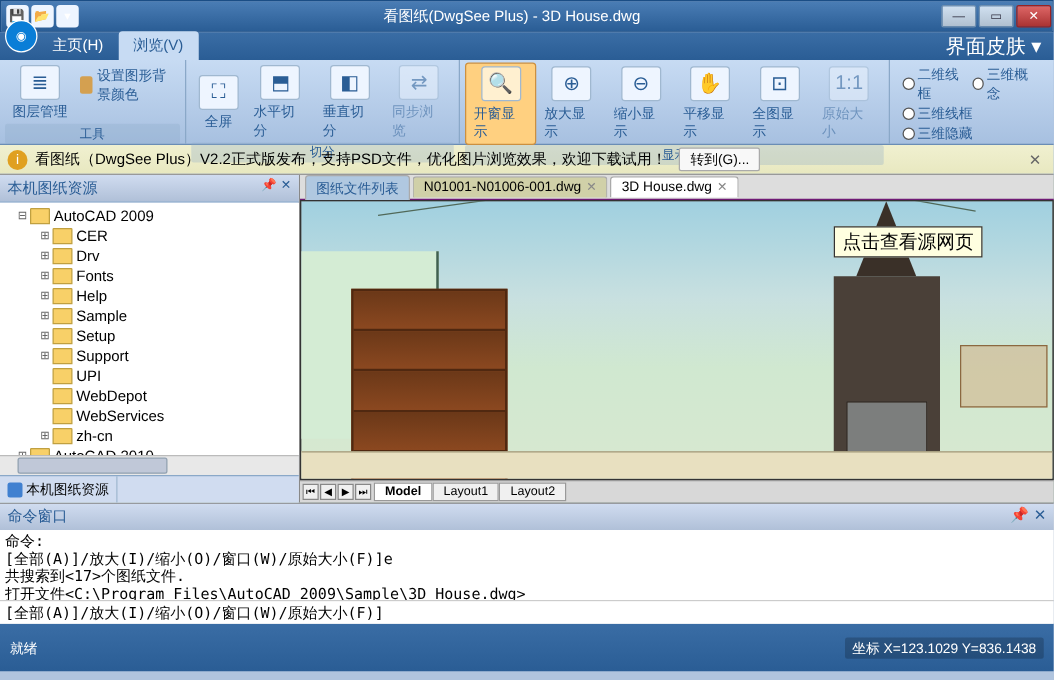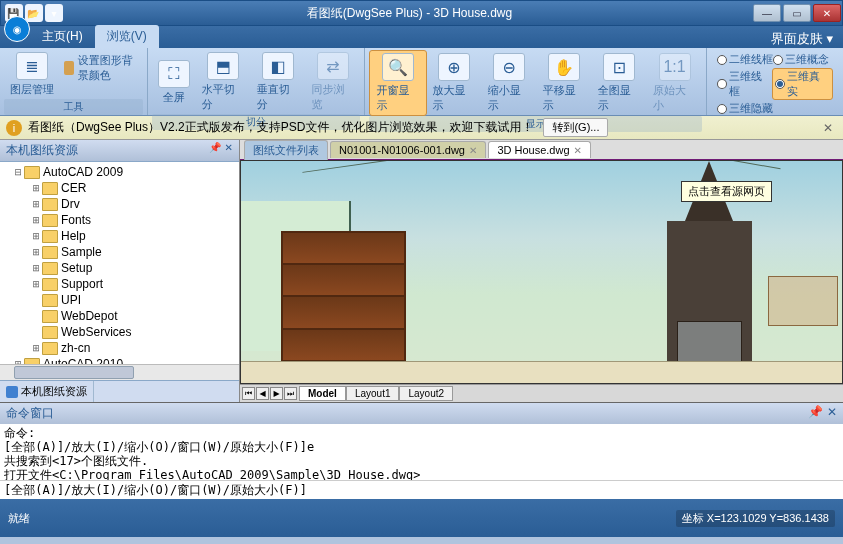--- a/index.html
+++ b/index.html
@@ -10,21 +10,21 @@
 .titlebar .icon-box { width: 18px; height: 18px; background: #eef5ff; border-radius: 3px; display: flex; align-items: center; justify-content: center; font-size: 10px; }
 .titlebar .title-text { flex: 1; text-align: center; }
 .titlebar .win-btns { display: flex; }
 .titlebar .win-btn { width: 28px; height: 18px; margin: 0 1px; background: linear-gradient(#d0e0f0,#b0c0d0); border: 1px solid #7090b0; border-radius: 2px; display:flex; align-items:center; justify-content:center; font-size:10px; color:#334;}
 .titlebar .win-btn.close { background: linear-gradient(#d66,#a33); color:#fff; border-color:#922;}
 
 .menubar { height: 22px; background: linear-gradient(#3a6da5,#2a5d95); display:flex; align-items:flex-end; padding-left: 30px; font-size:12px; position:relative;}
 .menubar .app-icon { position:absolute; left:4px; top:-10px; width:26px; height:26px; background:#0a7ed7; border-radius:50%; border:1px solid #fff; display:flex; align-items:center; justify-content:center; color:#fff; font-size:10px;}
 .menubar .tab { padding: 3px 12px; color:#fff; cursor:pointer; border-radius:3px 3px 0 0;}
 .menubar .tab.active { background:#c7dbf3; color:#2a5d95; }
-.menubar .right-text { margin-left:auto; color:#fff; padding-right:10px; font-size:13px;}
+.menubar .right-text { margin-left:auto; color:#fff; padding-right:10px; font-size:16px;}
 
 .ribbon { height: 68px; background: linear-gradient(#c7dbf3,#a7c0e0); display:flex; border-bottom:1px solid #6a8db5; font-size:11px; color:#2a5d95;}
 .ribbon-group { border-right:1px solid #8aa8c8; display:flex; flex-direction:column; padding:2px 4px;}
 .ribbon-group .group-label { text-align:center; font-size:10px; margin-top:auto; padding:1px 0; background:rgba(138,168,200,0.3); border-radius:2px;}
 .ribbon-big { display:flex; flex-direction:column; align-items:center; justify-content:center; padding:2px 6px; cursor:pointer;}
 .ribbon-big .ribbon-icon { width:32px; height:28px; background:#eef5ff; border:1px solid #a0b8d0; border-radius:3px; margin-bottom:2px; display:flex; align-items:center; justify-content:center; font-size:16px;}
 .ribbon-row { display:flex; }
 .ribbon-top-sub { display:flex; align-items:center; gap:4px; padding:1px 2px;}
 .ribbon-top-sub .small-icon { width:14px; height:14px; background:#d4a050; border-radius:2px;}
 
@@ -68,21 +68,21 @@
 .canvas .bookshelf { position:absolute; left:40px; top:70px; width:125px; height:165px; background:#8b4820; border:2px solid #502810;}
 .canvas .bookshelf .shelf { height:20%; border-bottom:2px solid #502810; background:linear-gradient(#6b3818,#8b4820);}
 .canvas .fireplace { position:absolute; right:90px; top:60px; width:85px; height:160px; background:#4a4038; }
 .canvas .fireplace .chimney { position:absolute; top:-60px; left:18px; width:0; height:0; border-left:24px solid transparent; border-right:24px solid transparent; border-bottom:60px solid #3a3028;}
 .canvas .fireplace .opening { position:absolute; bottom:0; left:10px; right:10px; height:60px; background:rgba(200,220,230,0.4); border:1px solid #2a2018;}
 .canvas .floor { position:absolute; bottom:0; left:0; right:0; height:22px; background:#e8e0c0; border-top:1px solid #a09878;}
 .canvas .table-right { position:absolute; right:4px; top:115px; width:70px; height:50px; background:rgba(210,180,140,0.6); border:1px solid #8b6840;}
 .canvas .roof-lines { position:absolute; top:0; left:0; right:0; height:50px; }
 .canvas .roof-lines::before { content:''; position:absolute; left:60px; top:-10px; width:300px; height:1px; background:#506858; transform:rotate(-8deg);}
 .canvas .roof-lines::after { content:''; position:absolute; right:60px; top:-10px; width:200px; height:1px; background:#506858; transform:rotate(10deg);}
-.canvas .tooltip { position:absolute; right:70px; top:20px; background:#ffffe0; border:1px solid #333; padding:2px 6px; font-size:11px; cursor:pointer;}
+.canvas .tooltip { position:absolute; right:56px; top:20px; background:#ffffe0; border:1px solid #333; padding:2px 6px; font-size:15px; cursor:pointer;}
 
 .layout-tabs { height:18px; background:#d8d8d8; display:flex; align-items:center; font-size:10px; border-top:1px solid #999;}
 .layout-tabs .nav-btns { display:flex; gap:1px; padding:0 2px;}
 .layout-tabs .nav-btn { width:13px; height:13px; background:#f0f0f0; border:1px solid #888; display:flex; align-items:center; justify-content:center; font-size:8px; cursor:pointer;}
 .layout-tabs .ltab { padding:1px 8px; background:#f0f0f0; border:1px solid #999; cursor:pointer;}
 .layout-tabs .ltab.active { background:#fff; font-weight:bold;}
 
 .cmd-panel { background:#e0e0e0; border-top:1px solid #666;}
 .cmd-title { background: linear-gradient(#d0dcf0,#b0c0d8); padding:2px 6px; font-size:12px; color:#2a5d95; display:flex; justify-content:space-between;}
 .cmd-output { height:56px; background:#fff; font-family: SimSun, monospace; font-size:12px; padding:2px 4px; overflow:hidden; line-height:14px; white-space:pre-wrap;}
@@ -198,24 +198,20 @@
         <div class="opt">
             <span class="radio"></span>
             <span>三维概念</span>
           </div>
       </div>
       <div class="opt-row">
         <div class="opt">
             <span class="radio"></span>
             <span>三维线框</span>
           </div>
-        <div class="opt highlighted">
-            <span class="radio checked"></span>
-            <span>三维真实</span>
-          </div>
       </div>
       <div class="opt-row">
         <div class="opt">
             <span class="radio"></span>
             <span>三维隐藏</span>
           </div>
       </div>
     </div>
   </div>
 </div>

